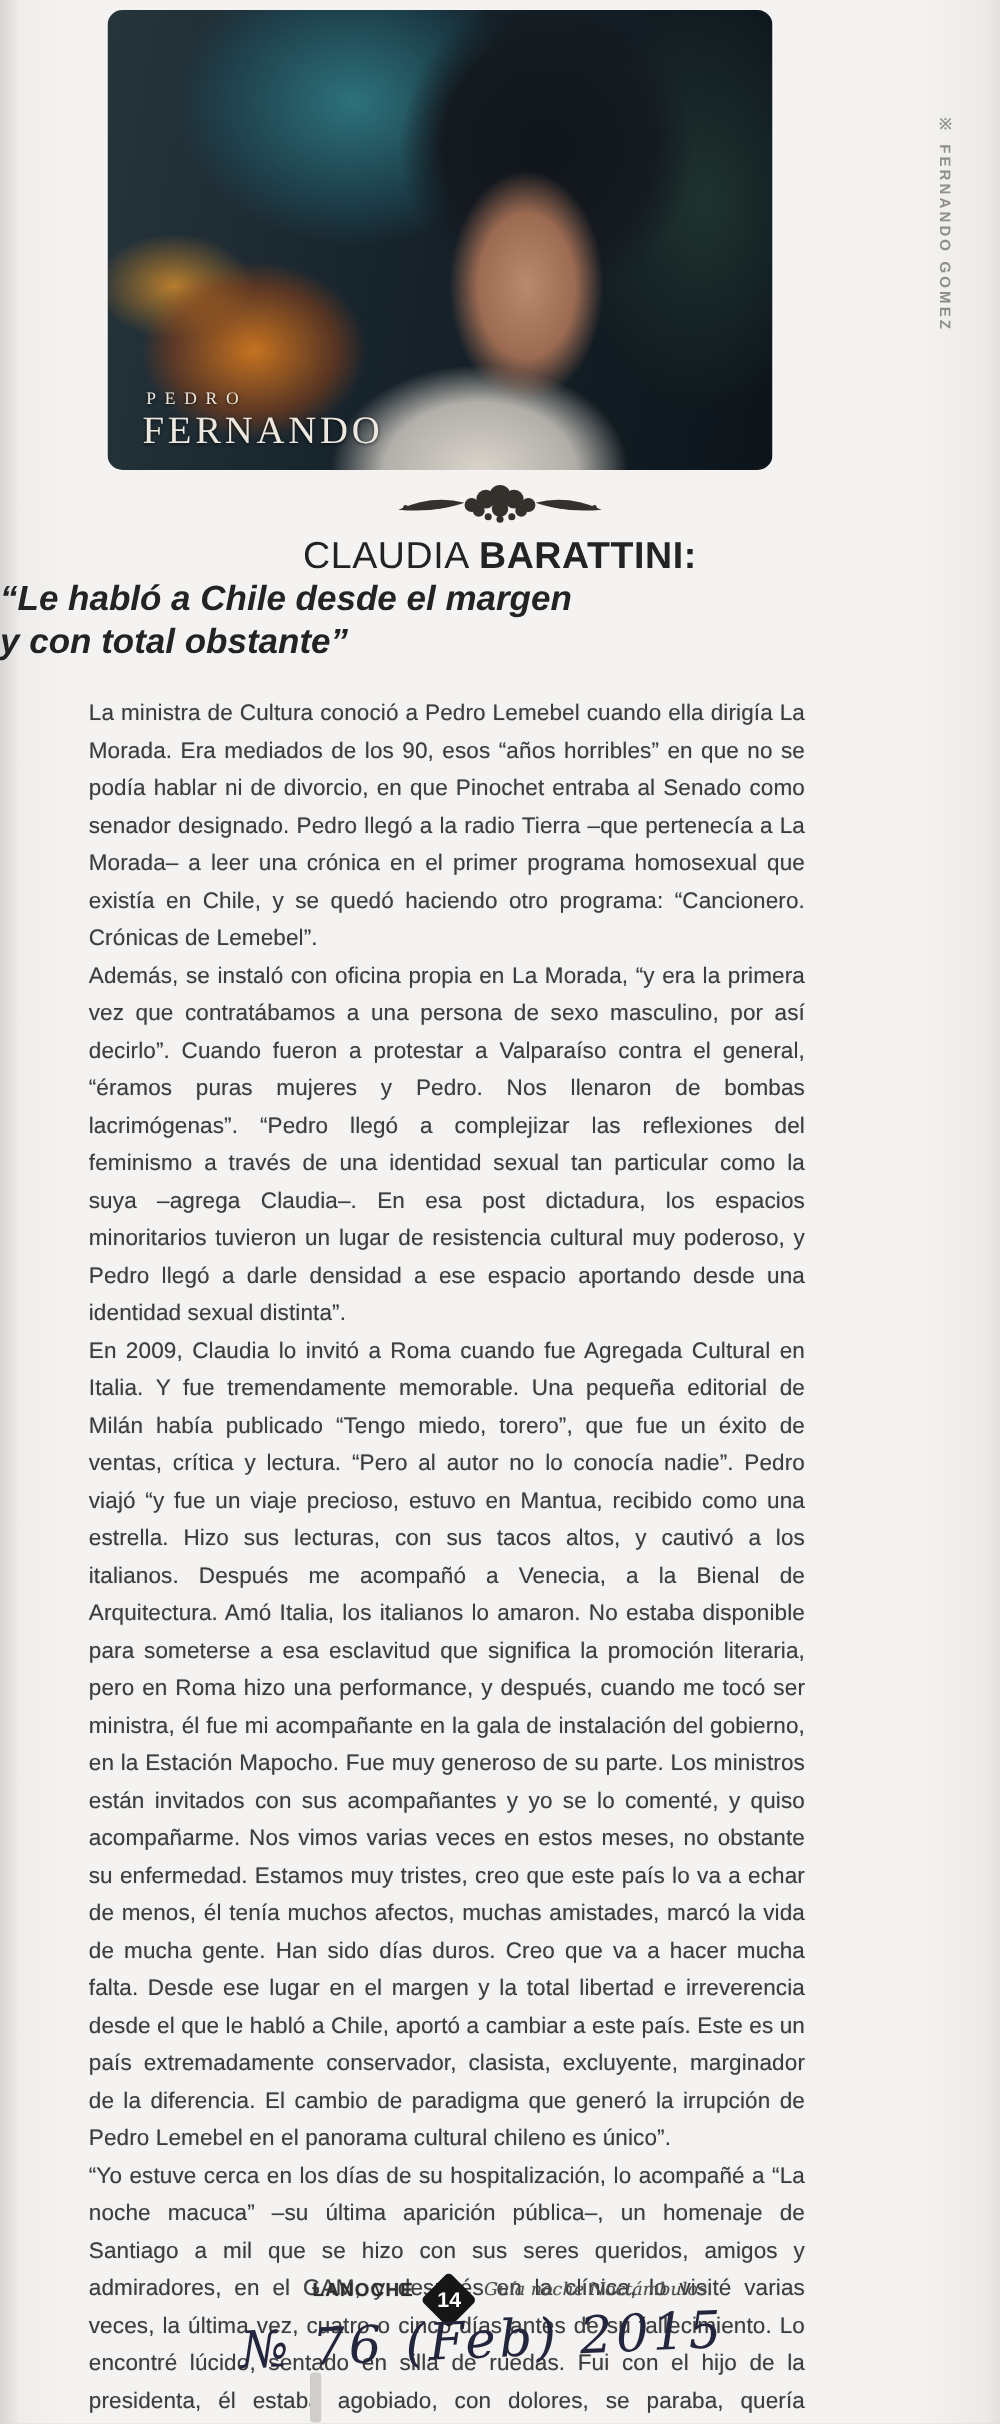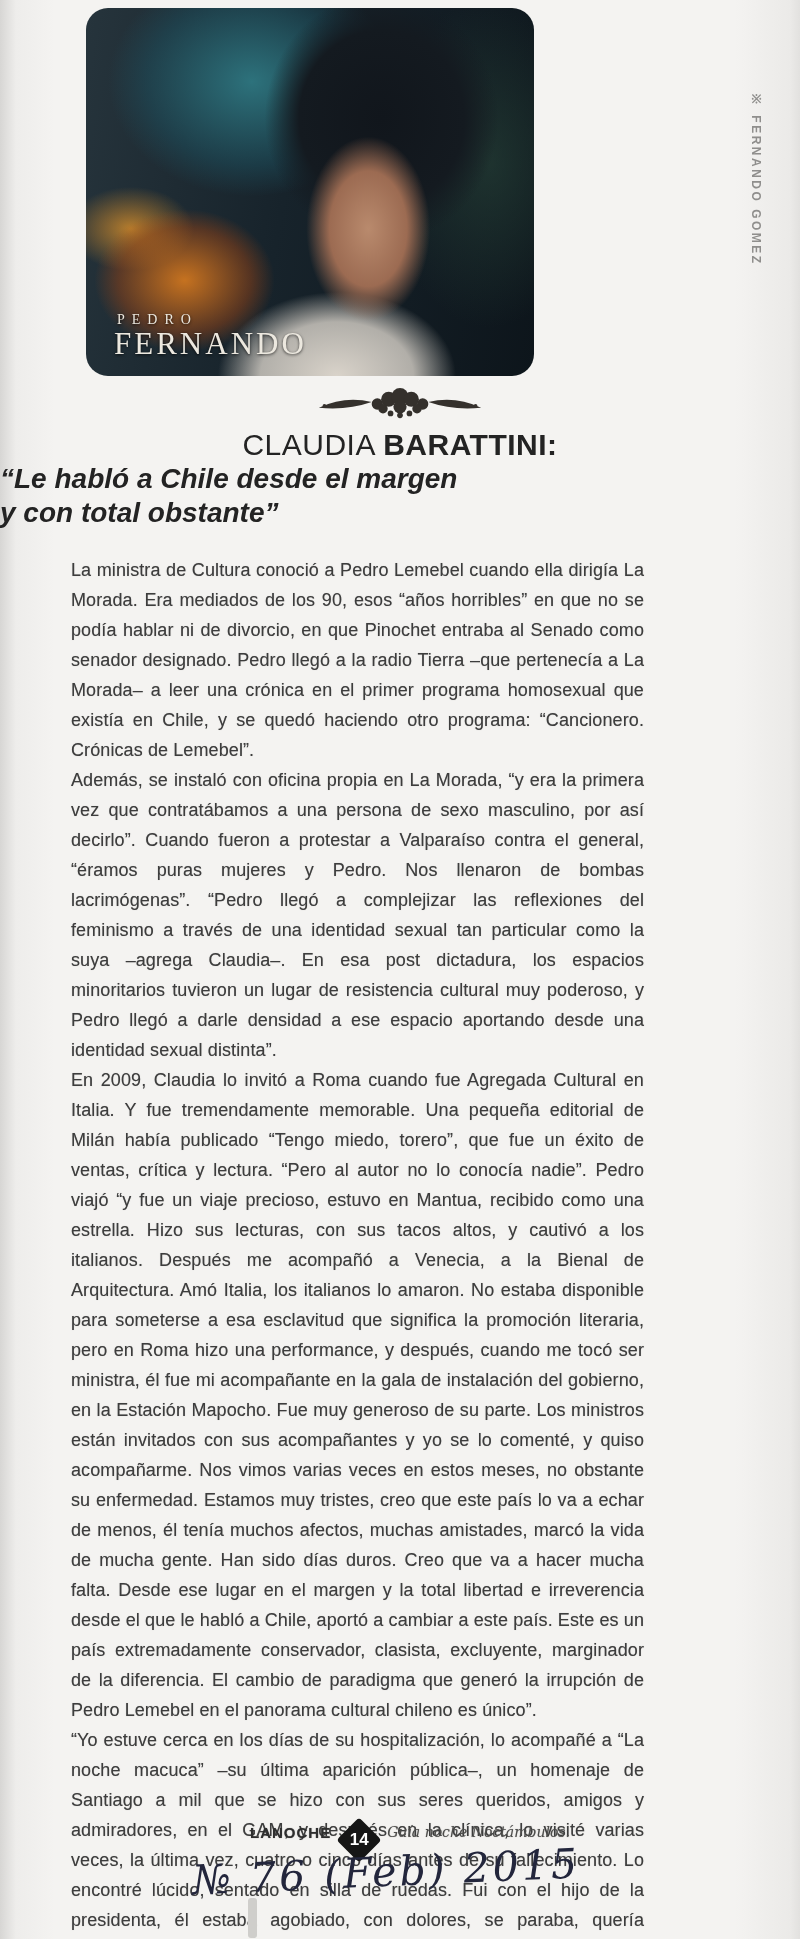--- a/index.html
+++ b/index.html
@@ -5,22 +5,22 @@
   html,body{margin:0;padding:0;background:#b9b8b6;}
   .page{
     position:relative;width:800px;height:1939px;overflow:hidden;
     background:
       linear-gradient(90deg,#d7d6d4 0px,#eeedeb 16px,#f4f3f1 55px,#f4f3f1 735px,#ebeae8 790px,#e2e1df 800px),
       #f4f3f1;
     font-family:"Liberation Sans",sans-serif;
   }
   
   .photo{
-    position:absolute;left:86px;top:8px;width:448px;height:368px;
-    border-radius:22px;overflow:hidden;
+    position:absolute;left:86px;top:8px;width:532px;height:368px;
+    border-radius:12px;overflow:hidden;
     background:
       radial-gradient(86px 128px at 63% 60%, #b98a6d 0%, #9c6b52 45%, rgba(90,60,45,0) 72%),
       radial-gradient(150px 160px at 66% 30%, #11161c 0%, #141a20 55%, rgba(16,22,28,0) 78%),
       radial-gradient(170px 120px at 56% 100%, #d9d3ca 0%, rgba(217,211,202,0.8) 45%, rgba(217,211,202,0) 70%),
       radial-gradient(120px 95px at 22% 74%, rgba(216,122,30,0.9), rgba(160,70,20,0.45) 55%, rgba(160,70,20,0) 75%),
       radial-gradient(90px 60px at 10% 60%, rgba(233,152,42,0.75), rgba(233,152,42,0) 70%),
       radial-gradient(175px 140px at 37% 20%, rgba(46,118,128,0.95), rgba(30,85,100,0.45) 60%, rgba(30,85,100,0) 82%),
       radial-gradient(140px 220px at 90% 42%, rgba(42,72,60,0.55), rgba(42,72,60,0) 75%),
       linear-gradient(100deg,#26343c 0%,#17232b 45%,#0d151b 100%);
   }

